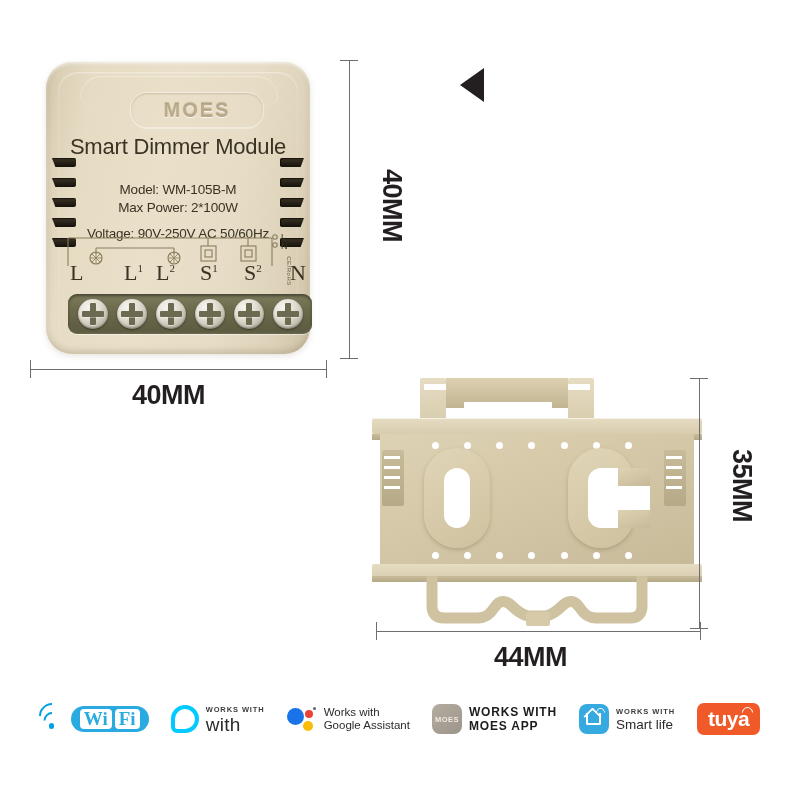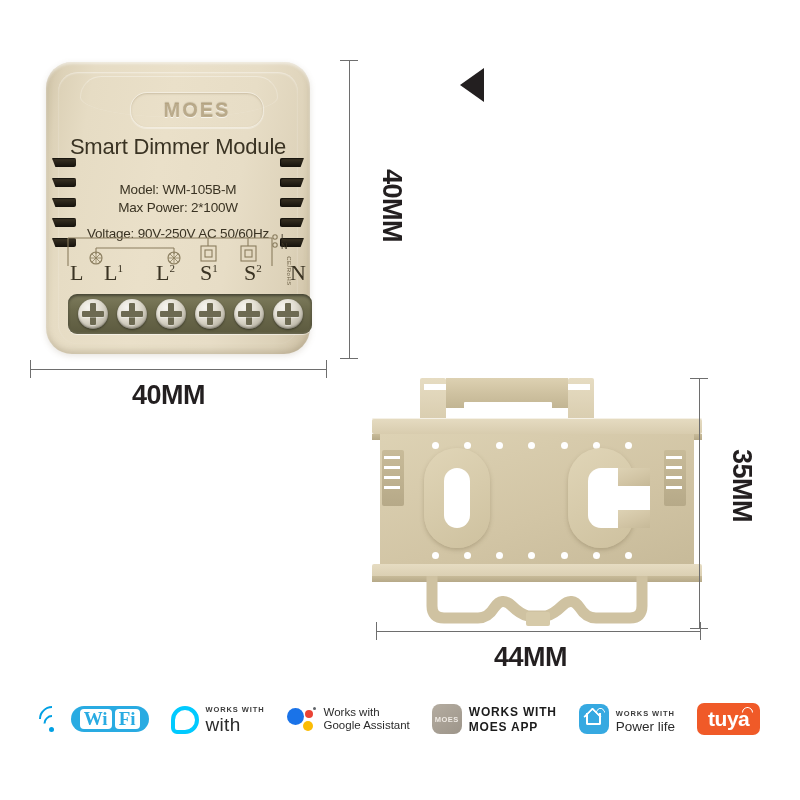--- a/index.html
+++ b/index.html
@@ -132,21 +132,21 @@
   #bracket{left:372px;top:378px;width:330px;height:250px;}
   .bk{position:absolute;}
   .beige      {background:linear-gradient(180deg,#ddd1b2 0%,#cfc2a1 50%,#c2b593 100%);}
   .beige-lt   {background:linear-gradient(180deg,#e6dcc2 0%,#d8ccae 100%);}
   .beige-dk   {background:linear-gradient(180deg,#c8bb99 0%,#b6a988 100%);}
   .beige-face {background:linear-gradient(160deg,#ddd2b4 0%,#d2c5a5 55%,#c6b998 100%);}
 
   
   #logobar{left:0;top:688px;width:800px;height:62px;
     display:flex;align-items:center;justify-content:center;gap:22px;}
-  .logo-item{display:flex;align-items:flex-end;gap:7px;}
+  .logo-item{display:flex;align-items:center;gap:7px;}
   .wifi-arcs{position:relative;width:24px;height:19px;}
   .wifi-arcs i{
     position:absolute;left:50%;border:2.4px solid #00a0e3;border-radius:50%;
     border-bottom-color:transparent;border-left-color:transparent;border-right-color:transparent;
     transform:translateX(-50%) rotate(-45deg);
   }
   .wifi-arcs i:nth-child(1){width:22px;height:22px;bottom:0px;}
   .wifi-arcs i:nth-child(2){width:13px;height:13px;bottom:0px;}
   .wifi-dot{position:absolute;left:50%;bottom:0;margin-left:-2.6px;
     width:5.2px;height:5.2px;border-radius:50%;background:#00a0e3;}
@@ -252,21 +252,21 @@
         <rect x="179" y="18" width="7" height="7"></rect>
         <circle cx="209" cy="5" r="2.2"></circle>
         <circle cx="209" cy="13" r="2.2"></circle>
       </g>
       <text x="215" y="8" font-size="9" fill="#3a3323" font-family="Liberation Sans, sans-serif">L</text>
       <text x="215" y="17" font-size="9" fill="#3a3323" font-family="Liberation Sans, sans-serif">N</text>
     </svg>
 
     <div class="term-row">
       <div class="term-let" style="left:2px">L</div>
-      <div class="term-let" style="left:36px">L<sup>1</sup></div>
+      <div class="term-let" style="left:56px">L<sup>1</sup></div>
       <div class="term-let" style="left:88px">L<sup>2</sup></div>
       <div class="term-let" style="left:132px">S<sup>1</sup></div>
       <div class="term-let" style="left:176px">S<sup>2</sup></div>
       <div class="term-let" style="left:222px">N</div>
     </div>
     <div class="tiny-code rot">CE/RoHS</div>
 
     <div class="strip">
       <div class="screw"></div>
       <div class="screw"></div>
@@ -419,21 +419,21 @@
   </div>
 
   <div class="logo-item">
     <div class="sl-tile">
       <div class="sl-home"></div>
         <div class="sl-roof"></div>
         <div class="sl-sig"></div>
     </div>
     <div>
       <div class="ww-small">WORKS WITH</div>
-      <div class="sl-txt">Power life</div>
+      <div class="sl-txt">Smart life</div>
     </div>
   </div>
 
   <div class="logo-item">
     <div class="tuya-pill">
       <div class="tuya-word">tuya</div>
       <div class="tuya-sig"></div>
     </div>
   </div>
 

